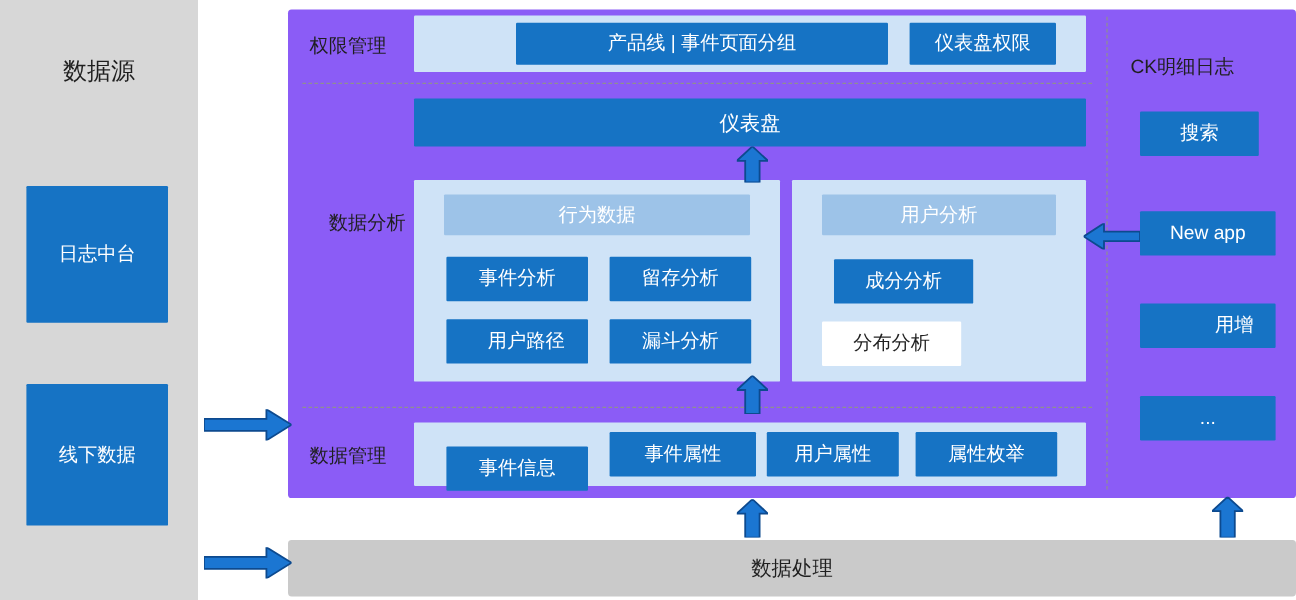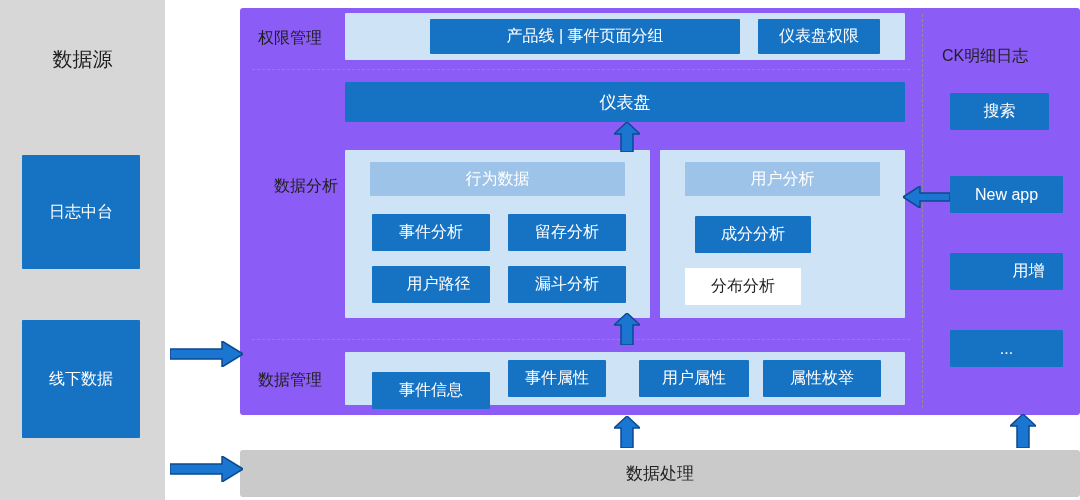--- a/index.html
+++ b/index.html
@@ -65,21 +65,21 @@
       <div class="abs header-box" style="left:25px; top:12px; width:195px; height:34px;">用户分析</div>
       <div class="abs blue-box" style="left:25px; top:66px; width:116px; height:37px;margin-left:10px;">成分分析</div>
       <div class="abs white-box" style="left:25px; top:118px; width:116px; height:37px;">分布分析</div>
     </div>
 
     <div class="abs dashed-h" style="left:12px; top:331px; width:658px;"></div>
 
     <div class="abs section-label" style="left:18px; top:362px;">数据管理</div>
     <div class="abs light-panel" style="left:105px; top:344px; width:560px; height:53px;">
       <div class="abs blue-box" style="left:27px; top:20px; width:118px; height:37px;">事件信息</div>
-      <div class="abs blue-box" style="left:163px; top:8px; width:98px; height:37px;">事件属性</div>
+      <div class="abs blue-box" style="left:163px; top:8px; width:122px; height:37px;">事件属性</div>
       <div class="abs blue-box" style="left:294px; top:8px; width:110px; height:37px;">用户属性</div>
       <div class="abs blue-box" style="left:418px; top:8px; width:118px; height:37px;">属性枚举</div>
     </div>
 
     <div class="abs dashed-v" style="left:682px; top:6px; height:394px;"></div>
 
     <div class="abs section-label" style="left:702px; top:38px;">CK明细日志</div>
     <div class="abs blue-box" style="left:710px; top:85px; width:99px; height:37px;">搜索</div>
     <div class="abs blue-box" style="left:710px; top:168px; width:113px; height:37px;">New app</div>
     <div class="abs blue-box" style="left:710px; top:245px; width:113px; height:37px;padding-left:44px;">用增</div>

